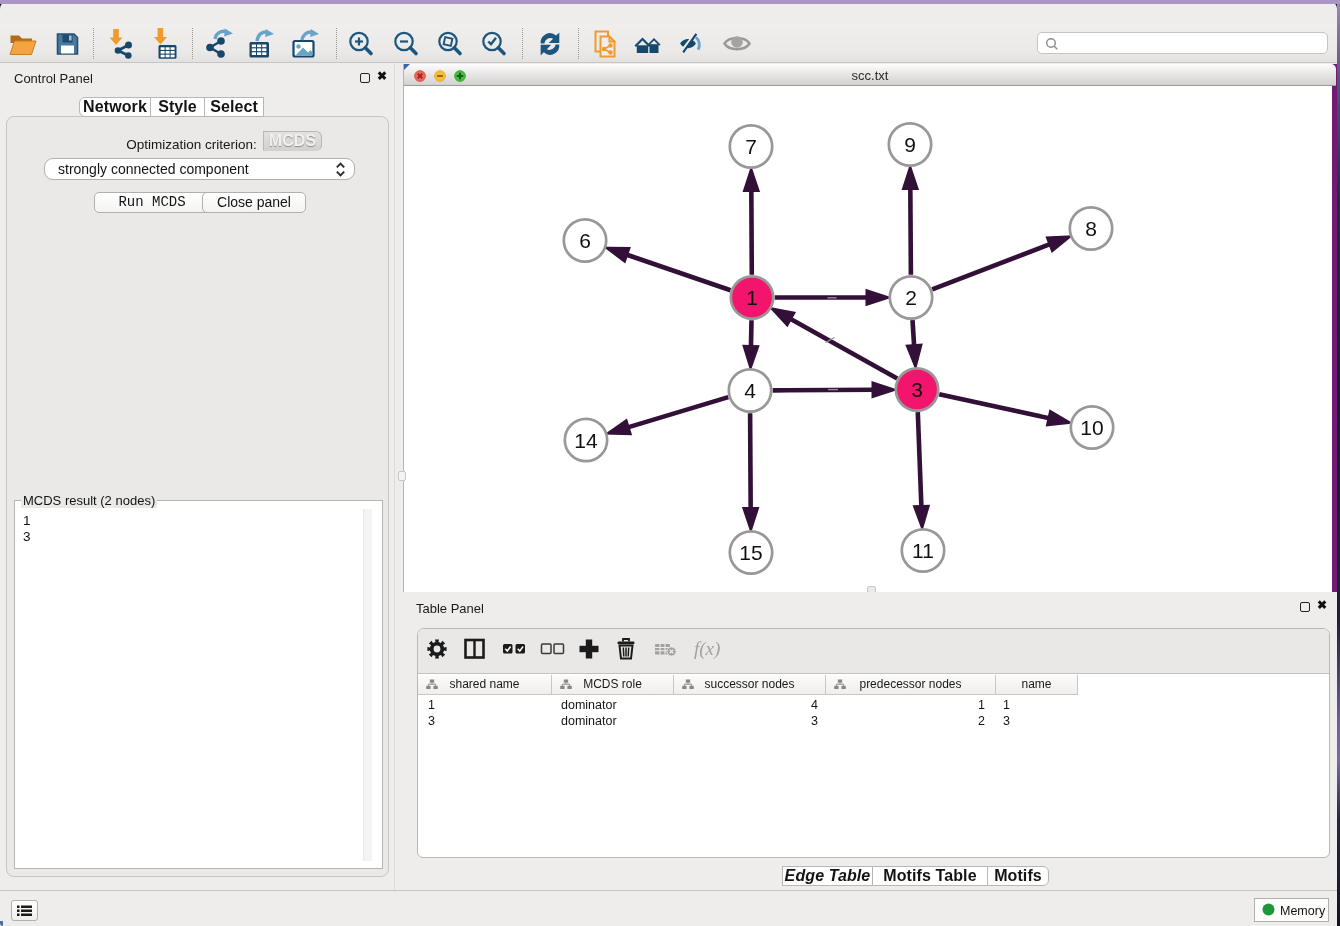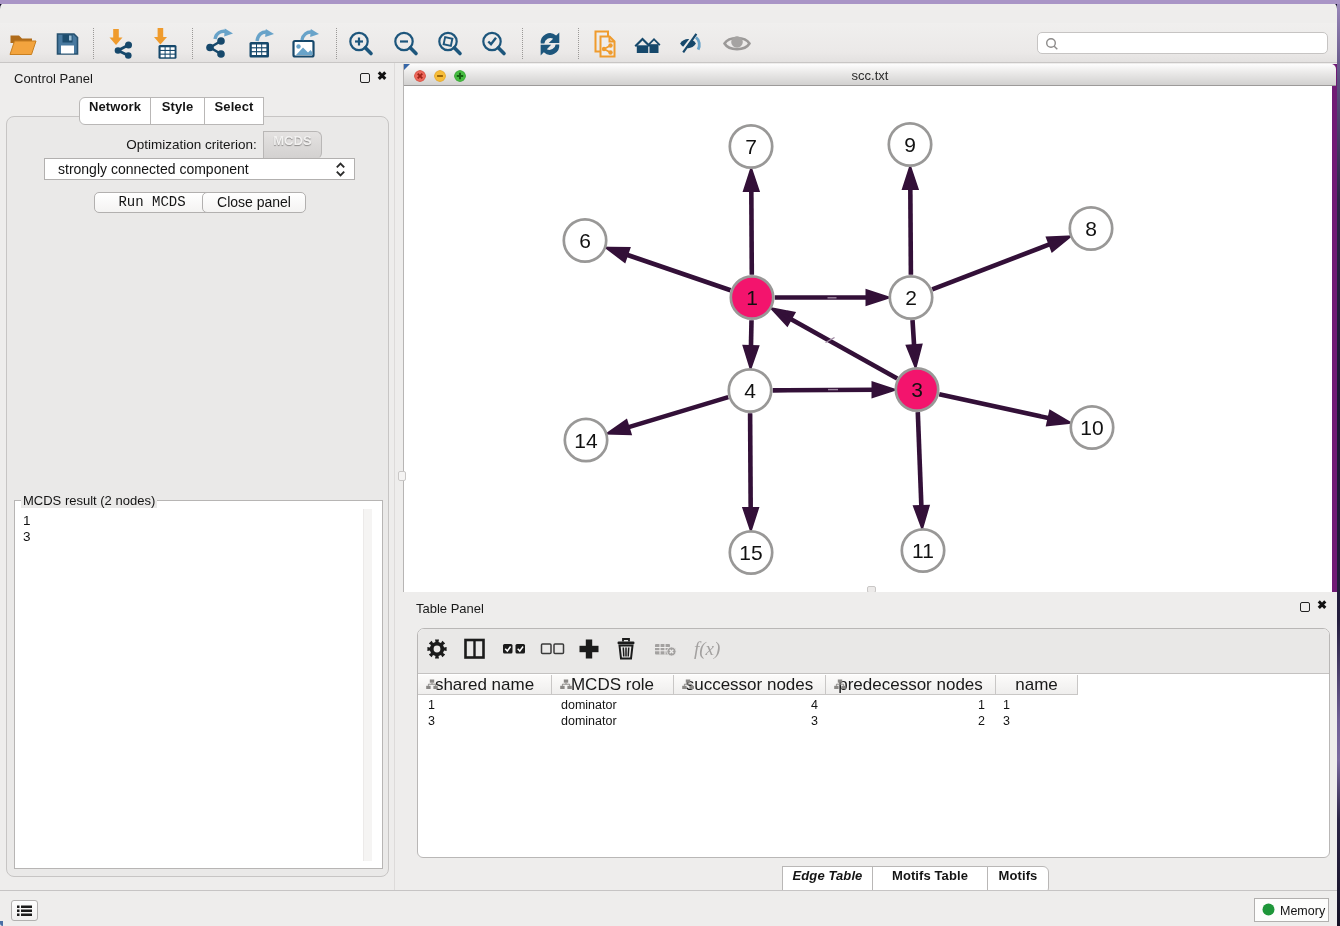--- a/index.html
+++ b/index.html
@@ -12,46 +12,46 @@
 #toolbar{left:0;top:23px;width:1337px;height:40px;background:linear-gradient(#f0efee,#ebe9e8 75%,#e3e1e0);border-bottom:1px solid #c8c6c5;}
 .tsep{top:5px;width:0;height:31px;border-left:1px dotted #9a9896;}
 .ticon{top:5px;}
 #search{left:1037px;top:9px;width:291px;height:22px;background:#fff;border:1px solid #c6c4c3;border-radius:5px;}
 
 #cpanel{left:0;top:63px;width:395px;height:827px;background:#eeedec;border-right:1px solid #dddbda;}
 #cphead{left:14px;top:8px;font-size:13px;color:#1a1a1a;}
 .pbtn{top:10px;width:10px;height:10px;border:1.5px solid #222;border-radius:2px;background:transparent;}
 .px{top:6px;font-size:12px;font-weight:bold;color:#111;}
 .tabs{height:20px;}
-.tab{position:absolute;top:0;height:28px;background:#fff;border:1px solid #b9b7b6;font-size:13px;font-weight:bold;color:#141414;text-align:center;line-height:18px;letter-spacing:0.1px;}
+.tab{position:absolute;top:0;height:20px;background:#fff;border:1px solid #b9b7b6;font-size:16px;font-weight:bold;color:#141414;text-align:center;line-height:18px;letter-spacing:0.1px;}
 .tabsel{background:linear-gradient(#e4e2e1,#d3d1d0);color:#f2f1f0;text-shadow:0 1px 1px #8e8c8b;margin-top:34px;}
 #cpbox{left:6px;top:53px;width:383px;height:761px;background:#eae9e8;border:1px solid #c7c5c4;border-radius:8px;}
 #optlabel{left:0;top:74px;width:383px;text-align:center;font-size:13.5px;color:#161616;}
-#dropdown{left:44px;top:95px;width:311px;height:22px;background:rgba(255,255,255,0.992);border:1px solid #b2b0af;border-radius:0;font-size:14px;color:#131313;line-height:20px;padding-left:13px;}
+#dropdown{left:44px;top:95px;width:311px;height:22px;background:rgba(255,255,255,0.992);border:1px solid #b2b0af;border-radius:9px;font-size:14px;color:#131313;line-height:20px;padding-left:13px;}
 .btn{position:absolute;top:129px;height:21px;background:linear-gradient(#fff,#f4f3f2);border:1px solid #b2b0af;border-radius:5px;font-size:14px;color:#131313;text-align:center;line-height:19px;}
 #fieldset{left:14px;top:437px;width:369px;height:369px;border:1px solid #b7b5b4;background:#fff;}
 #legend{left:6px;top:-8px;background:#eae9e8;padding:0 2px;font-size:13px;color:#131313;}
 #mcdsvals{left:8px;top:12px;font-size:13.5px;color:#111;line-height:16px;}
 #scrollb{right:10px;top:8px;width:9px;height:352px;background:#f5f4f3;border-left:1px solid #eceae9;}
 
 #cwin{left:403px;top:64px;width:934px;height:528px;background:#fff;border-left:1px solid #b7b5b4;border-right:5px solid #701a75;}
 #ctitle{left:0;top:0;width:932px;height:22px;background:linear-gradient(#fdfdfd,#e9e8e7 45%,#d2d1d0);border-bottom:1px solid #9c9a99;border-radius:5px 5px 0 0;}
 #ctext{left:0;top:4px;width:932px;text-align:center;font-size:13px;color:#2b2b2b;}
 .mac{top:6px;width:12px;height:12px;border-radius:50%;}
 #corner{left:0px;top:0px;}
 
 #vgrip{left:398px;top:471px;width:8px;height:10px;background:#f5f4f3;border:1px solid #c9c7c6;border-radius:2px;}
 #hgrip{left:867px;top:586px;width:9px;height:7px;background:#eceae9;border:1px solid #c9c7c6;border-radius:2px;}
 
 #tpanel{left:396px;top:592px;width:941px;height:298px;background:rgba(238,237,236,0.992);transform:translateZ(0);}
 #tphead{left:20px;top:9px;font-size:13px;color:#1a1a1a;}
 #tbox{left:21px;top:36px;width:913px;height:230px;background:#fff;border:1px solid #b9b7b6;border-radius:7px 7px 6px 6px;overflow:hidden;}
 #tbar{left:0;top:0;width:911px;height:45px;background:#e9e8e7;border-bottom:1px solid #c4c2c1;}
 #thead{left:0;top:46px;width:660px;height:20px;}
-.th{position:absolute;top:0;height:20px;background:linear-gradient(rgba(252,251,250,0.992),rgba(239,238,237,0.992));border-right:1px solid #c9c7c6;border-bottom:1px solid #c9c7c6;font-size:17px;color:#191919;text-align:center;line-height:19px;}
+.th{position:absolute;top:0;height:20px;background:linear-gradient(rgba(252,251,250,0.992),rgba(239,238,237,0.992));border-right:1px solid #c9c7c6;border-bottom:1px solid #c9c7c6;font-size:12px;color:#191919;text-align:center;line-height:19px;}
 .td{position:absolute;font-size:12.5px;color:#141414;height:16px;line-height:16px;}
 
 #sbar{left:0;top:890px;width:1337px;height:36px;background:#eeedec;border-top:1px solid #c6c4c4;}
 #lbtn{left:11px;top:9px;width:27px;height:21px;background:linear-gradient(#fefefe,#f0efee);border:1px solid #b2b0af;border-radius:3px;}
 #membtn{left:1254px;top:7px;width:75px;height:24px;background:#fdfdfc;border:1px solid #b2b0af;font-size:12.5px;color:#131313;padding-left:20px;}
 svg{display:block;}
 </style></head>
 <body>
 
 <div class="abs" id="win">

